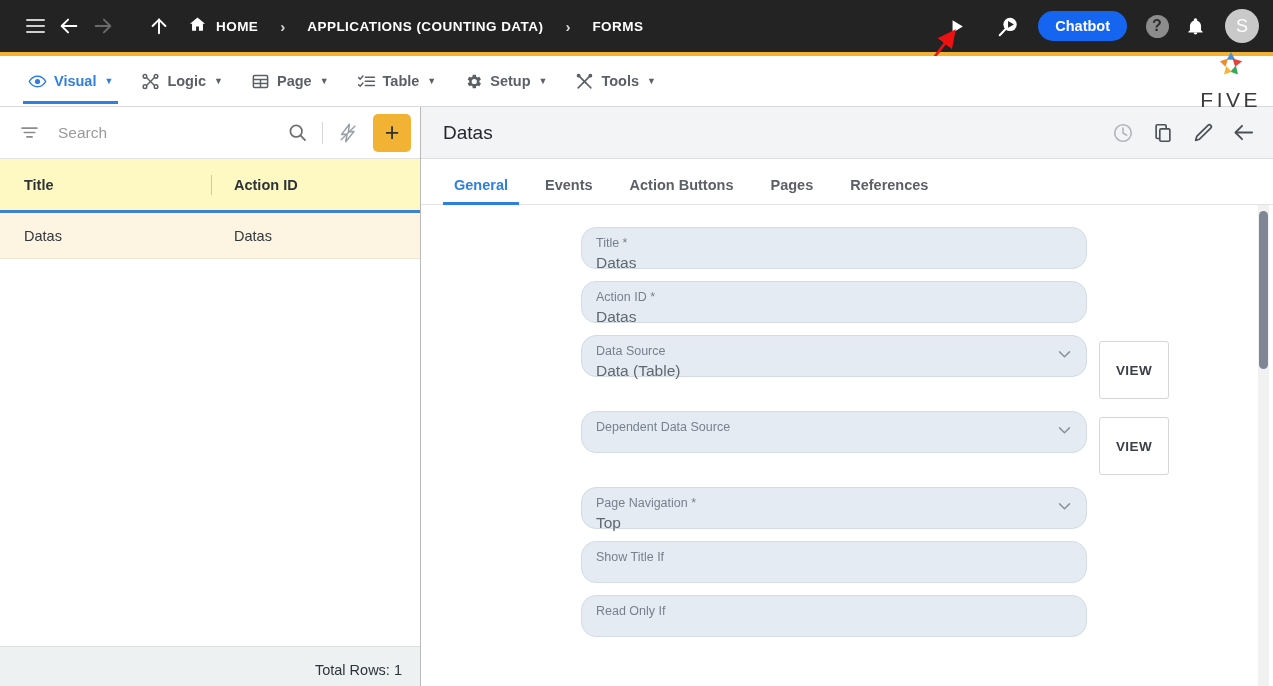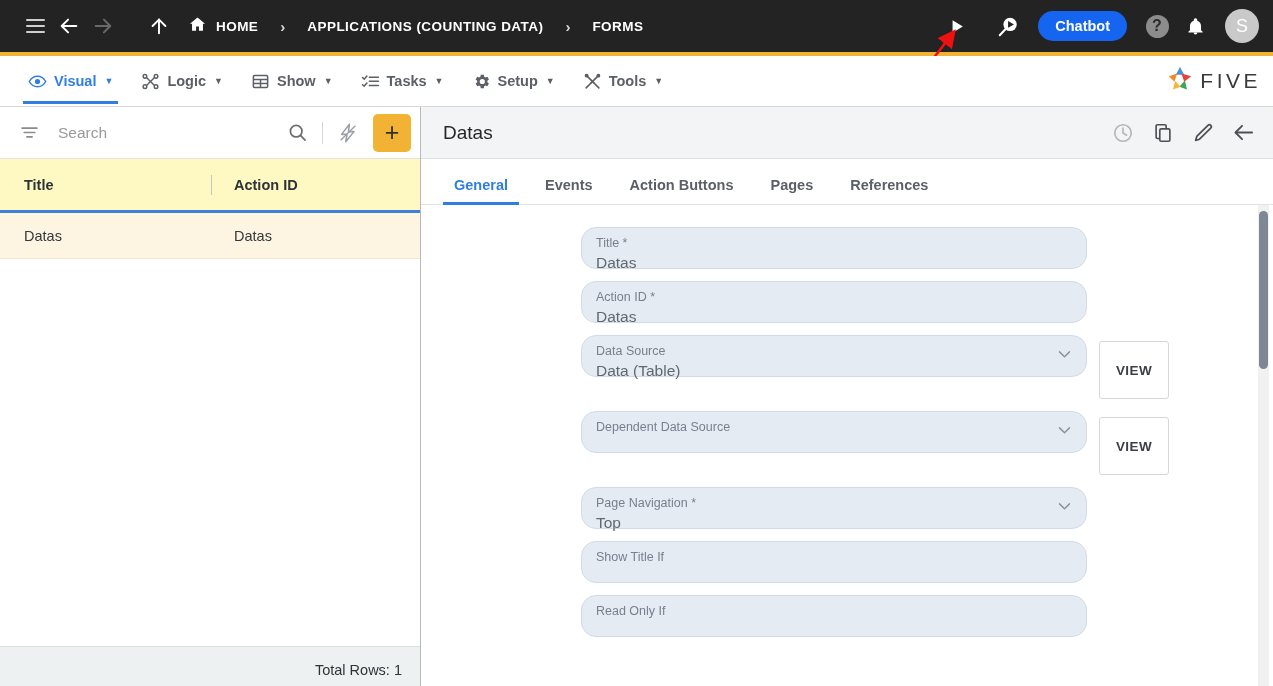--- a/index.html
+++ b/index.html
@@ -73,21 +73,21 @@
   }
   .menu-item .caret { font-size: 9px; margin-left: 1px; }
   .menu-item.active { color: #2f7fe0; }
   .menu-item.active::after {
     content: ""; position: absolute; left: 9px; right: 9px;
     bottom: 0; height: 3px; background: #2f7fe0;
   }
   .menu-item svg { display: block; }
   .brand {
     margin-left: auto; display: flex; align-items: center;
-    gap: 6px; padding-right: 12px;
+    gap: 6px; padding-right: 12px; flex-direction: column;
   }
   .brand-text {
     font-size: 21px; letter-spacing: 3.5px;
     color: #3a3a3a; font-weight: 300;
   }
 
   
   .body { display: flex; height: calc(686px - 52px - 4px - 45px); }
 
   
@@ -317,34 +317,34 @@
   </div>
   <div class="menu-item">
     <span>
       <svg width="19" height="19" viewBox="0 0 24 24" fill="none" stroke="#5b5f66" stroke-width="1.9">
           <rect x="3" y="4.5" width="18" height="15" rx="1.5"></rect>
           <line x1="3" y1="9.5" x2="21" y2="9.5"></line>
           <line x1="3" y1="14.5" x2="21" y2="14.5"></line>
           <line x1="12" y1="9.5" x2="12" y2="19.5"></line>
         </svg>
     </span>
-    <span>Show</span>
+    <span>Page</span>
     <span class="caret">▼</span>
   </div>
   <div class="menu-item">
     <span>
       <svg width="19" height="19" viewBox="0 0 24 24" fill="none" stroke="#5b5f66" stroke-width="1.9" stroke-linecap="round">
           <polyline points="2,7 4,9 7.5,5"></polyline>
           <polyline points="2,16 4,18 7.5,14"></polyline>
           <line x1="10.5" y1="6.5" x2="22" y2="6.5"></line>
           <line x1="10.5" y1="11.8" x2="22" y2="11.8"></line>
           <line x1="10.5" y1="17" x2="22" y2="17"></line>
         </svg>
     </span>
-    <span>Tasks</span>
+    <span>Table</span>
     <span class="caret">▼</span>
   </div>
   <div class="menu-item">
     <span>
       <svg width="19" height="19" viewBox="0 0 24 24" fill="#5b5f66">
           <path d="M19.4 13a7.6 7.6 0 0 0 0-2l2-1.6-2-3.4-2.4 1a7.6 7.6 0 0 0-1.7-1L15 3.4h-4l-.3 2.6a7.6 7.6 0 0 0-1.7 1l-2.4-1-2 3.4L6.6 11a7.6 7.6 0 0 0 0 2l-2 1.6 2 3.4 2.4-1a7.6 7.6 0 0 0 1.7 1l.3 2.6h4l.3-2.6a7.6 7.6 0 0 0 1.7-1l2.4 1 2-3.4zM13 15.3A3.3 3.3 0 1 1 16.3 12 3.3 3.3 0 0 1 13 15.3z"></path>
         </svg>
     </span>
     <span>Setup</span>
     <span class="caret">▼</span>

